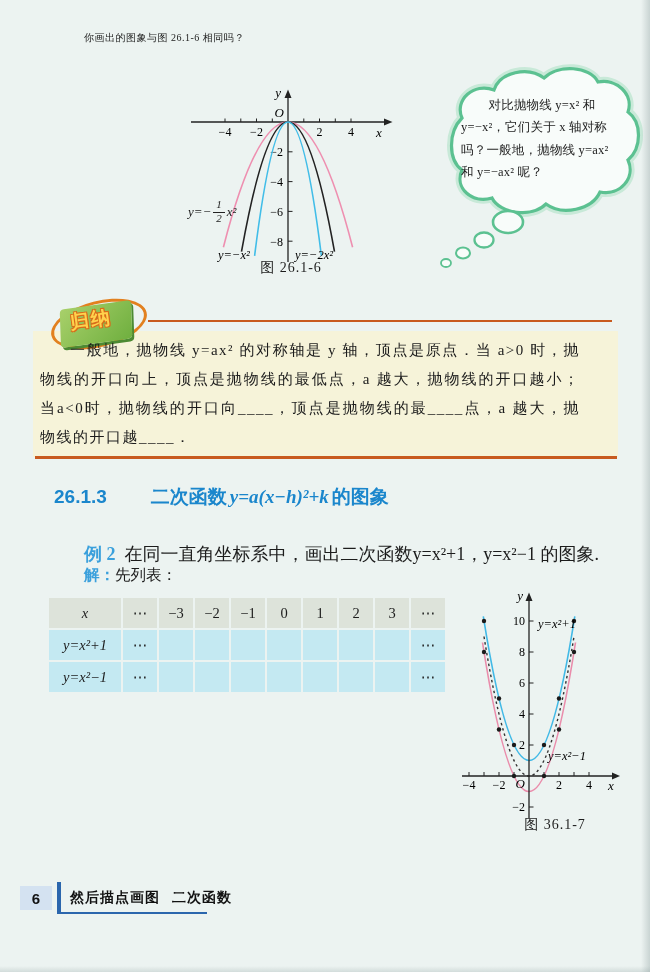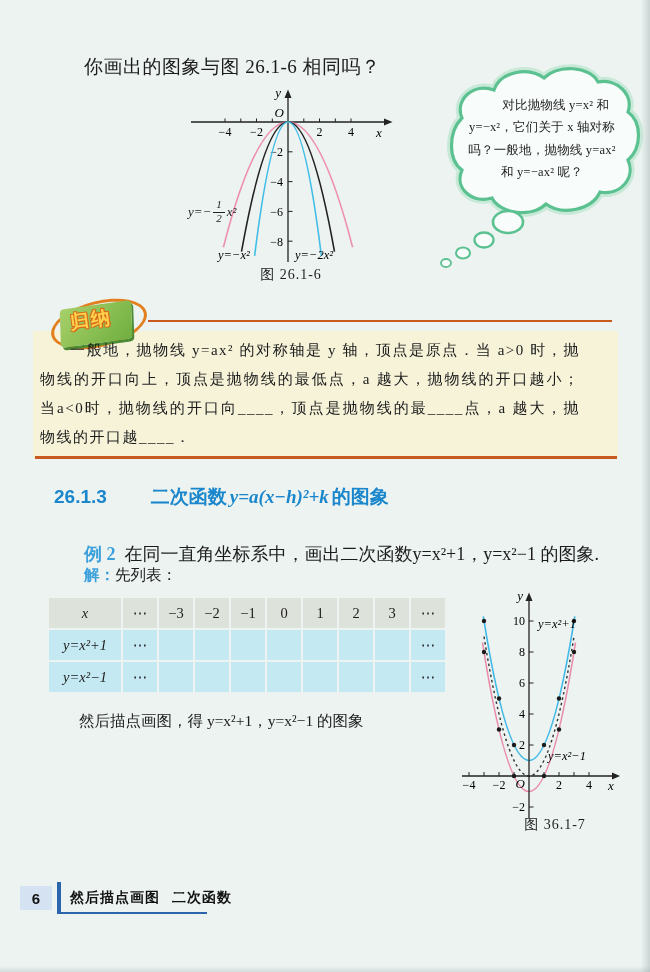--- a/index.html
+++ b/index.html
@@ -7,29 +7,29 @@
     width:650px;height:972px;position:relative;overflow:hidden;
     background:#ecf3f1;
     font-family:"Liberation Serif","DejaVu Serif",serif;
     color:#1c1c1c;
   }
   .abs{position:absolute;}
   
   .edge-right{right:0;top:0;bottom:0;width:9px;background:linear-gradient(to right,rgba(0,0,0,0),rgba(120,140,140,.30));}
   .edge-bottom{left:0;right:0;bottom:0;height:6px;background:linear-gradient(to bottom,rgba(0,0,0,0),rgba(120,140,140,.22));}
 
-  .question{left:84px;top:54px;font-size:19px;letter-spacing:.5px;}
+  .question{left:84px;top:31px;font-size:10px;letter-spacing:.5px;}
 
   
   .caption{font-size:14px;text-align:center;letter-spacing:1px;}
 
   
   .bubble-text{
     left:461px;top:94px;width:162px;font-size:12.5px;line-height:1.78;
-    text-indent:2.2em;color:#222;letter-spacing:.2px;text-align:center;
+    text-indent:2.2em;color:#222;letter-spacing:.2px;
   }
 
   
   .rule{background:#c85a1e;height:2px;}
   .summary-box{left:33px;top:331px;width:585px;height:126px;background:#f6f3d9;}
   .summary-text{
     left:40px;top:336px;width:540px;font-size:15px;line-height:29px;
     text-align:justify;text-indent:2em;letter-spacing:1.5px;
   }
   .badge{left:46px;top:293px;width:110px;height:60px;}
@@ -131,21 +131,21 @@
 
 <div class="abs frac-label">
   <span>y=−</span>
     <span class="frac">
       <span class="num">1</span>
       <span class="den">2</span>
     </span>
     <span>x²</span>
 </div>
 
-<div class="abs caption" style="left:185px;top:266px;width:212px;">图 26.1-6</div>
+<div class="abs caption" style="left:185px;top:259px;width:212px;">图 26.1-6</div>
 
 <svg class="abs" style="left:438px;top:56px;" width="208" height="215" viewBox="0 0 208 215">
   <g>
     <path d="M 24,62 C 16,44 36,26 56,34 C 62,16 90,10 106,22 C 120,8 152,10 160,26 C 178,22 196,38 190,56 C 204,66 204,92 190,104 C 198,122 182,140 162,136 C 154,154 124,160 108,148 C 94,162 62,158 54,142 C 34,148 16,132 24,114 C 10,104 10,76 24,62 Z" fill="#f8fcfa" stroke="#c8e9d8" stroke-width="9"></path>
     <path d="M 24,62 C 16,44 36,26 56,34 C 62,16 90,10 106,22 C 120,8 152,10 160,26 C 178,22 196,38 190,56 C 204,66 204,92 190,104 C 198,122 182,140 162,136 C 154,154 124,160 108,148 C 94,162 62,158 54,142 C 34,148 16,132 24,114 C 10,104 10,76 24,62 Z" fill="#f8fcfa" stroke="#5cc191" stroke-width="3.2"></path>
     <ellipse cx="70" cy="166" rx="15" ry="11" fill="#f8fcfa" stroke="#5cc191" stroke-width="2.6"></ellipse>
     <ellipse cx="46" cy="184" rx="9.5" ry="7.5" fill="#f8fcfa" stroke="#5cc191" stroke-width="2.3"></ellipse>
     <ellipse cx="25" cy="197" rx="7" ry="5.5" fill="#f8fcfa" stroke="#5cc191" stroke-width="2"></ellipse>
     <ellipse cx="8" cy="207" rx="5" ry="4" fill="#f8fcfa" stroke="#5cc191" stroke-width="1.8"></ellipse>
   </g>
@@ -210,21 +210,20 @@
       <td class="c-val"></td>
       <td class="c-val"></td>
       <td class="c-val"></td>
       <td class="c-val">⋯</td>
     </tr>
   </tbody>
     </table>
 </div>
 
 <div class="abs after-table">
-  <div class="l1">然后描点画图，得 y=x²+1，y=x²−1 的图象</div>
 </div>
 
 <svg class="abs" style="left:460px;top:588px;" width="190" height="236" viewBox="0 0 190 236">
   <g fill="none">
     <path d="M 23.3,28.3 Q 69,316.7 114.8,28.3" stroke="#41b9e6" stroke-width="1.6"></path>
     <path d="M 24,48.5 Q 69,327.5 114,48.5" stroke="#333" stroke-width="1.4" stroke-dasharray="2.5,3"></path>
     <path d="M 22.5,54.5 Q 69,352.5 115.5,54.5" stroke="#ea8cab" stroke-width="1.6"></path>
   </g>
   <g>
     <line x1="2" y1="188" x2="153" y2="188" stroke="#222" stroke-width="1.3"></line>

